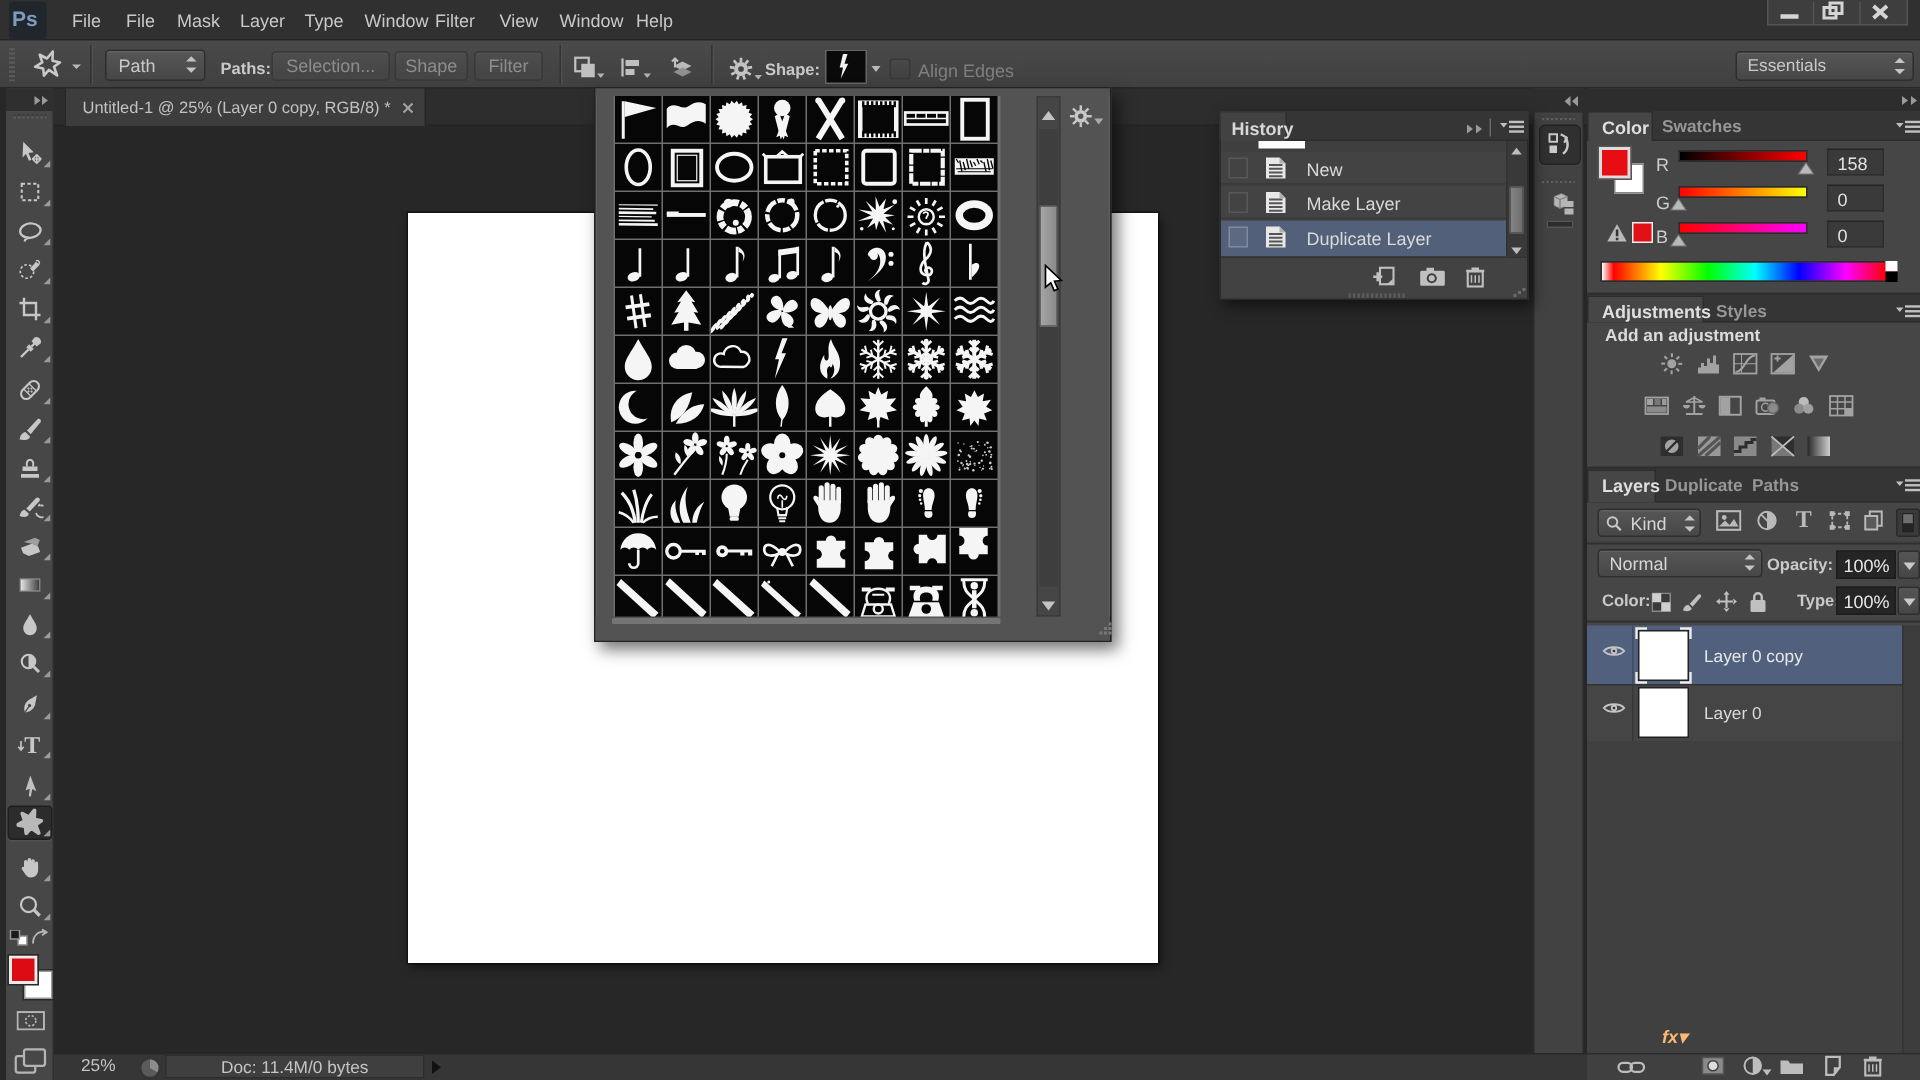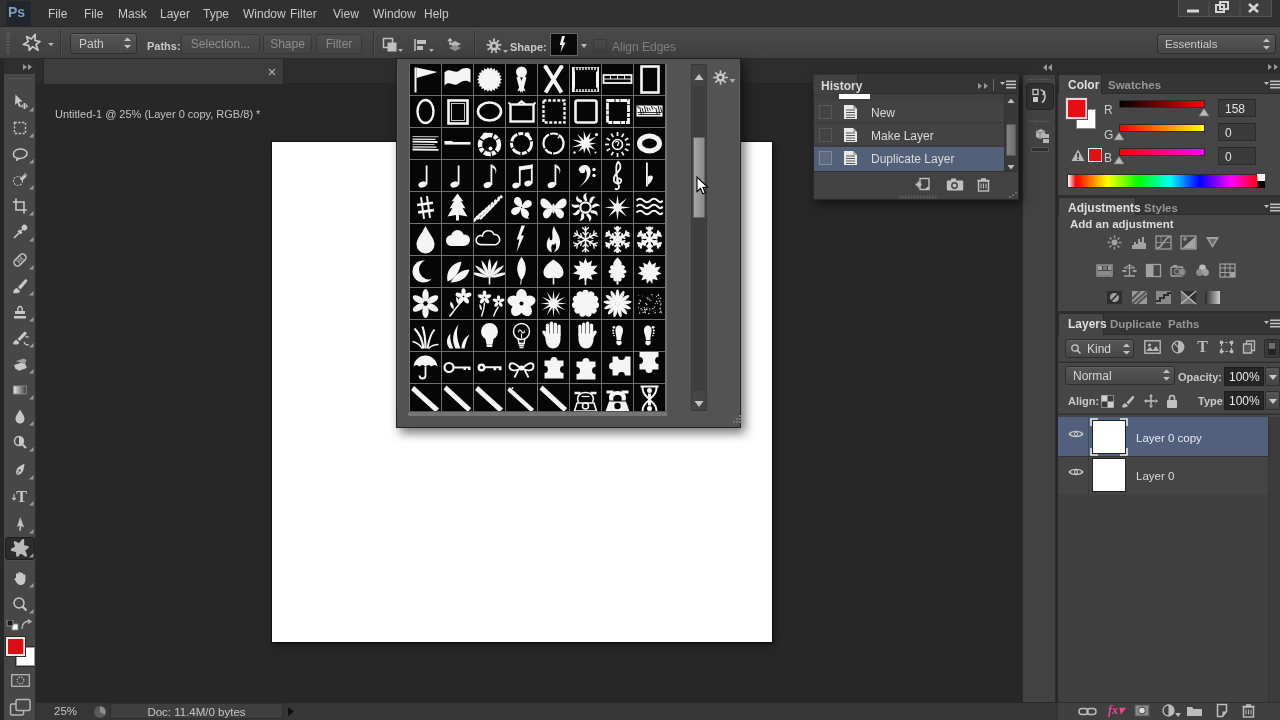--- a/index.html
+++ b/index.html
@@ -848,21 +848,21 @@
 <div class="grad-btn" style="left:1157px;top:34px;width:119px;height:20px;"></div>
 <div style="left:1165px;top:38px;width:80px;height:13px;font-size:11.5px;color:#c9c9c9;">Essentials</div>
 <div style="left:1262px;top:38px;width:9px;height:12px;">
       <svg width="9" height="12" viewBox="0 0 9 12" style="display:block;">
         <path d="M1,4 L4.5,0.5 L8,4 Z" fill="#c4c4c4"></path>
         <path d="M1,8 L4.5,11.5 L8,8 Z" fill="#c4c4c4"></path>
       </svg>
     </div>
 <div style="left:36px;top:59px;width:1244px;height:25px;background:#2d2d2d;border-bottom:1px solid #242424;"></div>
 <div style="left:43px;top:59px;width:241px;height:25px;background:#3d3d3d;border-right:1px solid #262626;border-left:1px solid #262626;"></div>
-<div style="left:55px;top:66px;width:215px;height:12px;font-size:11px;color:#c2c2c2;margin-top:42px;">Untitled-1 @ 25% (Layer 0 copy, RGB/8) *</div>
+<div style="left:55px;top:66px;width:215px;height:12px;font-size:11px;color:#c2c2c2;">Untitled-1 @ 25% (Layer 0 copy, RGB/8) *</div>
 <div style="left:268px;top:68px;width:8px;height:8px;">
       <svg width="8" height="8" viewBox="0 0 8 8" style="display:block;">
         <path d="M1,1 L7,7 M7,1 L1,7" stroke="#a5a5a5" stroke-width="1.3"></path>
       </svg>
     </div>
 <div style="left:4px;top:59px;width:32px;height:661px;background:#474747;border-right:1px solid #2e2e2e;"></div>
 <div style="left:4px;top:59px;width:32px;height:15px;background:#2f2f2f;"></div>
 <div style="left:22px;top:63px;width:12px;height:8px;">
       <svg width="12" height="8" viewBox="0 0 12 8" style="display:block;">
         <path d="M1,1 L5,4 L1,7 Z" fill="#9a9a9a"></path>
@@ -1485,21 +1485,21 @@
         <path d="M1,4 L4.5,0.5 L8,4 Z" fill="#c4c4c4"></path>
         <path d="M1,8 L4.5,11.5 L8,8 Z" fill="#c4c4c4"></path>
       </svg>
     </div>
 <div style="left:1176px;top:371px;width:46px;height:12px;font-size:11px;font-weight:bold;color:#c9c9c9;text-align:right;">Opacity:</div>
 <div style="left:1224px;top:367px;width:40px;height:19px;background:#252525;border:1px solid #1d1d1d;"></div>
 <div style="left:1229px;top:370px;width:34px;height:13px;font-size:12px;color:#e8e8e8;">100%</div>
 <div style="left:1265px;top:367px;width:15px;height:19px;background:linear-gradient(#555,#464646);border:1px solid #2e2e2e;border-radius:2px;">
       <div style="position:absolute;left:3px;top:7px;width:0;height:0;border-left:4px solid transparent;border-right:4px solid transparent;border-top:5px solid #c9c9c9;"></div>
     </div>
-<div style="left:1068px;top:395px;width:32px;height:12px;font-size:11px;font-weight:bold;color:#c9c9c9;">Align:</div>
+<div style="left:1068px;top:395px;width:32px;height:12px;font-size:11px;font-weight:bold;color:#c9c9c9;">Color:</div>
 <div style="left:1101px;top:395px;width:13px;height:13px;">
       <svg width="13" height="13" viewBox="0 0 13 13" style="display:block;">
         <rect x="0.5" y="0.5" width="12" height="12" fill="#3a3a3a" stroke="#888"></rect>
         <rect x="0.5" y="0.5" width="6" height="6" fill="#cfcfcf"></rect>
         <rect x="6.5" y="6.5" width="6" height="6" fill="#cfcfcf"></rect>
       </svg>
     </div>
 <div style="left:1120px;top:393px;width:16px;height:16px;">
       <svg width="16" height="16" viewBox="0 0 16 16" style="display:block;">
         <path d="M2,14 C2.5,11.5 4,10.5 5.5,10.2 L7.8,12.5 C7.6,14 5.5,15.3 2,14 Z" fill="#c0c0c0"></path>
@@ -1553,21 +1553,21 @@
 <div style="left:1136px;top:470px;width:90px;height:12px;font-size:11.5px;color:#dadada;">Layer 0</div>
 <div style="left:1058px;top:494px;width:210px;height:208px;background:#404040;"></div>
 <div style="left:1268px;top:417px;width:12px;height:285px;background:#3c3c3c;border-left:1px solid #333;"></div>
 <div style="left:1058px;top:702px;width:222px;height:18px;background:#404040;border-top:1px solid #2c2c2c;"></div>
 <div style="left:1078px;top:707px;width:20px;height:9px;">
       <svg width="20" height="9" viewBox="0 0 20 9" style="display:block;">
         <rect x="1" y="1.5" width="9" height="6" rx="3" fill="none" stroke="#bdbdbd" stroke-width="1.5"></rect>
         <rect x="9" y="1.5" width="9" height="6" rx="3" fill="none" stroke="#bdbdbd" stroke-width="1.5"></rect>
       </svg>
     </div>
-<div style="left:1108px;top:703px;width:18px;height:14px;font-size:12px;font-style:italic;font-weight:bold;color:#ec4899;font-family:Liberation Serif, serif;">fx▾</div>
+<div style="left:1108px;top:684px;width:18px;height:14px;font-size:12px;font-style:italic;font-weight:bold;color:#fdba74;font-family:Liberation Sans, sans-serif;">fx▾</div>
 <div style="left:1134px;top:704px;width:16px;height:13px;">
       <svg width="16" height="13" viewBox="0 0 16 13" style="display:block;">
         <rect x="1" y="1" width="14" height="11" fill="#8a8a8a" stroke="#555"></rect>
         <circle cx="8" cy="6.5" r="3.4" fill="#ddd" stroke="#444"></circle>
       </svg>
     </div>
 <div style="left:1162px;top:704px;width:14px;height:13px;">
       <svg width="14" height="13" viewBox="0 0 14 13" style="display:block;">
         <circle cx="6.5" cy="6.5" r="5.5" fill="none" stroke="#bdbdbd" stroke-width="1.3"></circle>
         <path d="M6.5,1 a5.5,5.5 0 0 1 0,11 Z" fill="#bdbdbd"></path>

